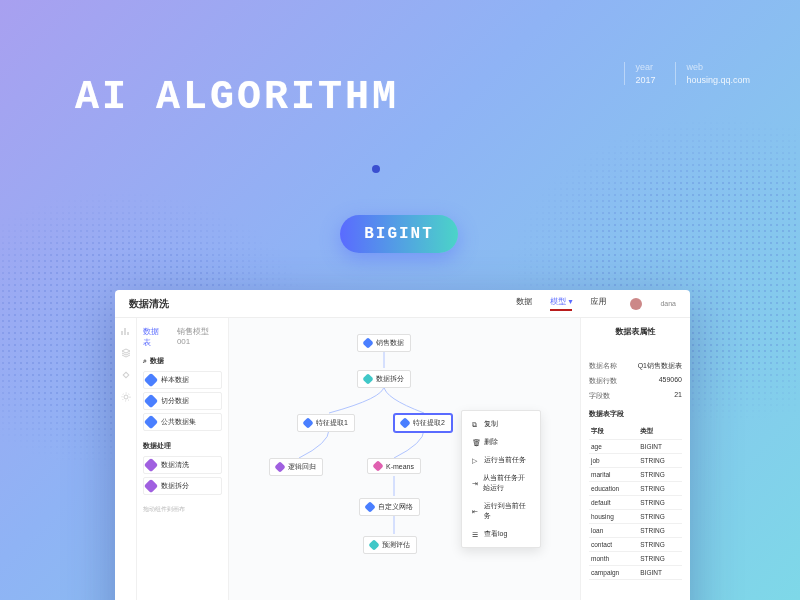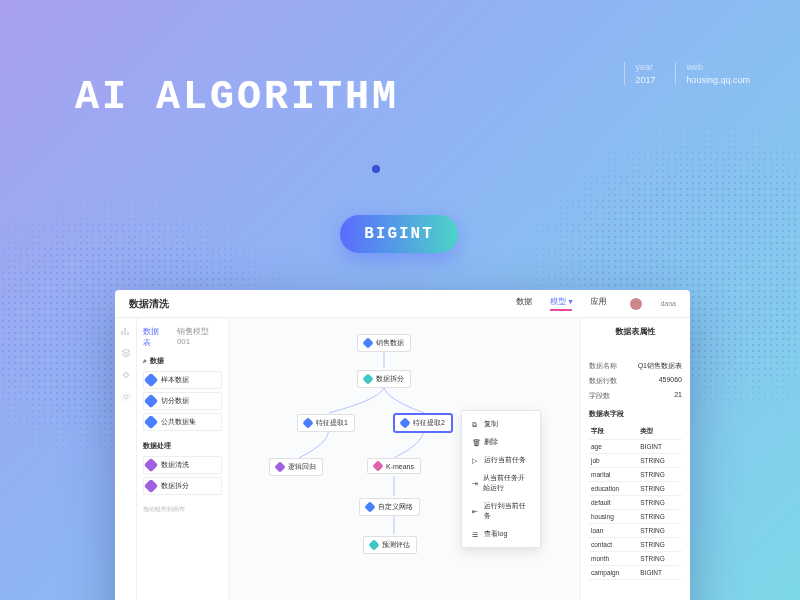--- a/index.html
+++ b/index.html
@@ -55,21 +55,21 @@
   box-shadow: 0 15px 50px rgba(40,50,120,0.35);
   display: flex; flex-direction: column; font-size: 8px; color: #333;
 }
 .topbar {
   height: 28px; border-bottom: 1px solid #eee;
   display: flex; align-items: center; padding: 0 14px; gap: 18px;
 }
 .brand { font-weight: 700; font-size: 10px; }
 .top-tabs { display: flex; gap: 18px; margin-left: auto; font-size: 8px; }
 .top-tabs .tab { cursor: pointer; }
-.top-tabs .tab.active { color: #5a6bff; border-bottom: 2px solid #ec4899; padding-bottom: 2px; text-align: center; }
+.top-tabs .tab.active { color: #5a6bff; border-bottom: 2px solid #b91c1c; padding-bottom: 2px; text-align: center; }
 .avatar { width: 12px; height: 12px; border-radius: 50%; background: #c88; margin-left: 6px; }
 .user { font-size: 7px; color: #888; }
 .body { flex: 1; display: flex; overflow: hidden; }
 .iconbar {
   width: 22px; border-right: 1px solid #f0f0f0;
   display: flex; flex-direction: column; align-items: center; padding-top: 8px; gap: 12px;
 }
 .iconbar .ic { width: 10px; height: 10px; opacity: 0.4; }
 .iconbar .ic svg { width: 100%; height: 100%; }
 .sidebar {

